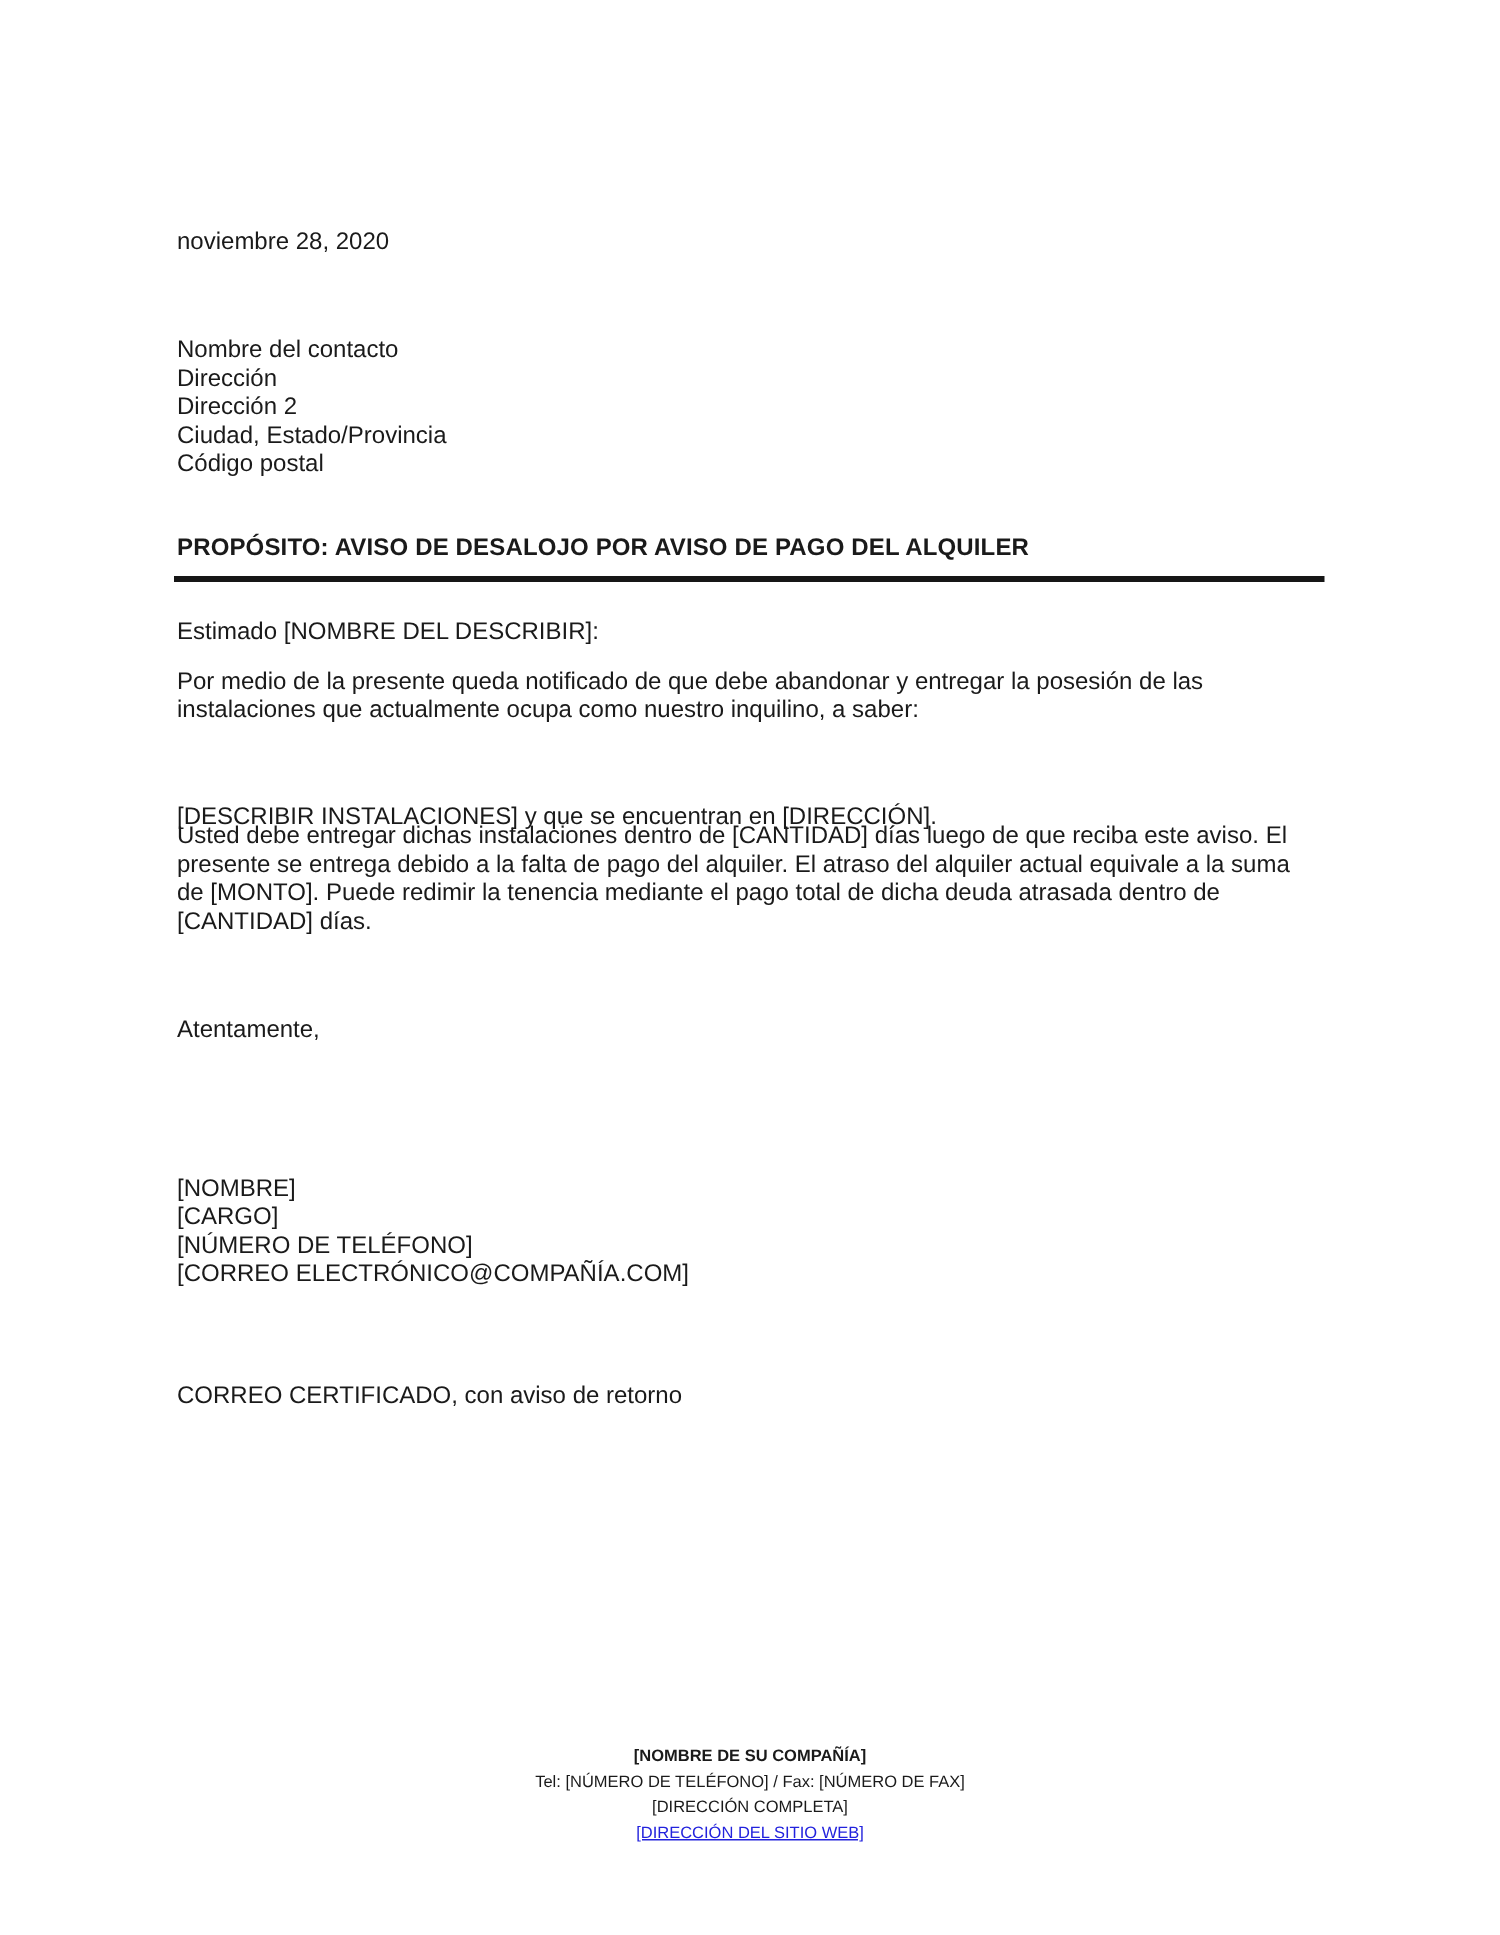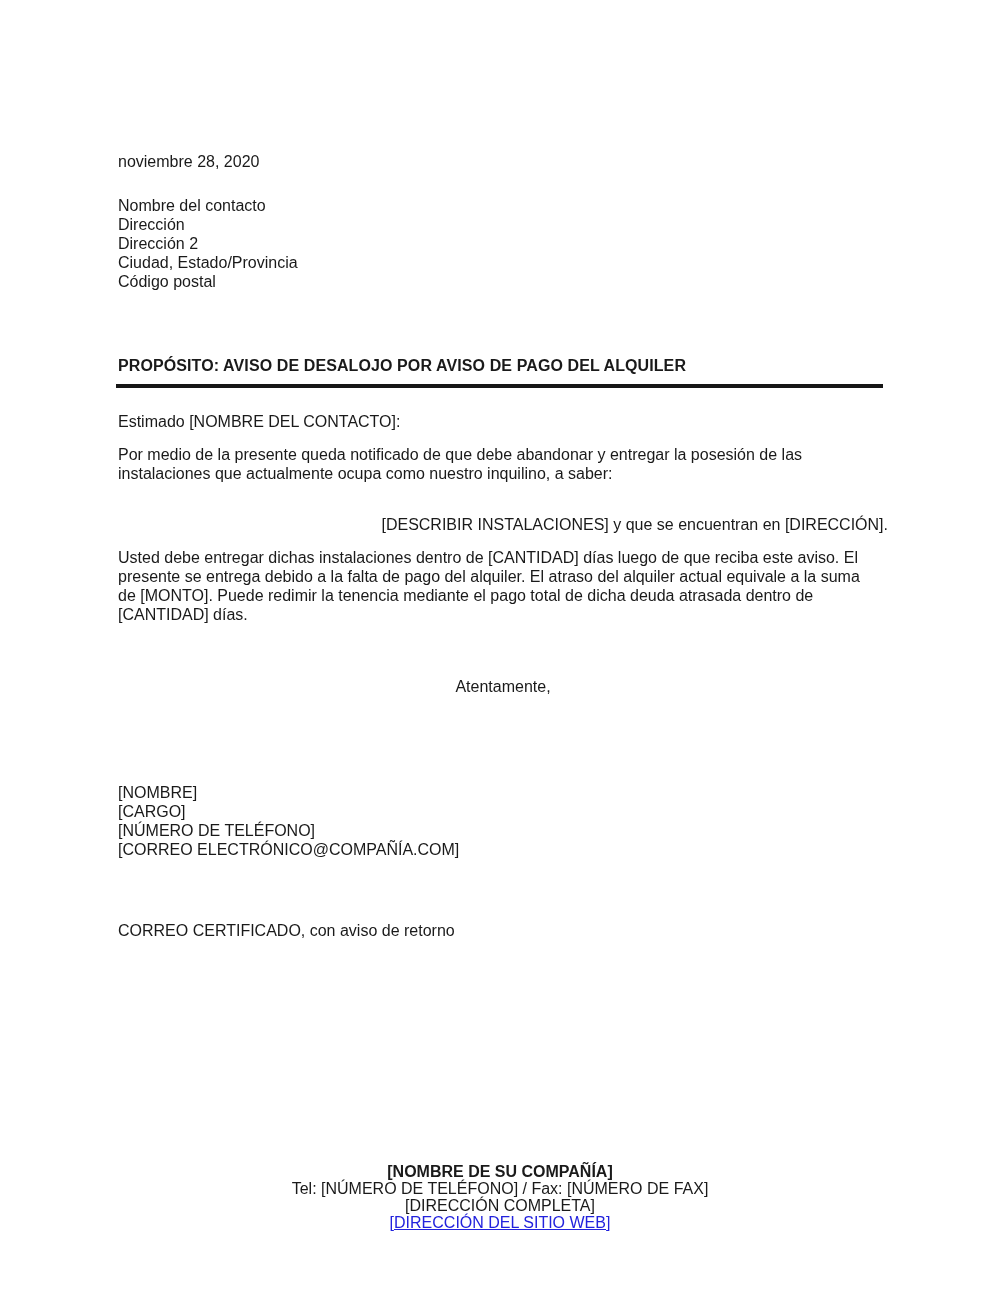--- a/index.html
+++ b/index.html
@@ -21,44 +21,44 @@
     left: 118px;
     width: 770px;
     font-size: 16px;
     line-height: 19px;
     white-space: pre;
   }
   .wrapblk {
     white-space: pre-line;
   }
   .date       { top: 152px; }
-  .recipient  { top: 196px; }
+  .recipient  { top: 224px; }
   .subject    { top: 356px; font-weight: bold; letter-spacing: 0.1px; }
   .rule {
     position: absolute;
     left: 116px;
     top: 384px;
     width: 767px;
     height: 4px;
     background: #161616;
   }
   .salutation { top: 412px; }
   .para1      { top: 445px; }
-  .para2      { top: 515px; text-align: right; }
+  .para2      { top: 535px; }
   .para3      { top: 548px; }
-  .closing    { top: 677px; text-align: center; }
+  .closing    { top: 677px; }
   .signature  { top: 773px; margin-top: 10px; }
   .certified  { top: 883px; margin-top: 38px; }
   .footer {
     position: absolute;
     left: 0;
     top: 1163px;
     width: 1000px;
     text-align: center;
-    font-size: 16px;
+    font-size: 11px;
     line-height: 17px;
   }
   .footer .company { font-weight: bold; }
   .footer a {
     color: #2222dd;
     text-decoration: underline;
     cursor: pointer;
   }
 </style>
 </head>
@@ -71,21 +71,21 @@
   <div class="blk recipient">Nombre del contacto
 Dirección
 Dirección 2
 Ciudad, Estado/Provincia
 Código postal</div>
 
   <div class="blk subject">PROPÓSITO: AVISO DE DESALOJO POR AVISO DE PAGO DEL ALQUILER</div>
 
   <div class="rule"></div>
 
-  <div class="blk salutation">Estimado [NOMBRE DEL CONTACTO]:</div>
+  <div class="blk salutation">Estimado [NOMBRE DEL DESCRIBIR]:</div>
 
   <div class="blk para1 wrapblk">Por medio de la presente queda notificado de que debe abandonar y entregar la posesión de las
 instalaciones que actualmente ocupa como nuestro inquilino, a saber:</div>
 
   <div class="blk para2">[DESCRIBIR INSTALACIONES] y que se encuentran en [DIRECCIÓN].</div>
 
   <div class="blk para3 wrapblk">Usted debe entregar dichas instalaciones dentro de [CANTIDAD] días luego de que reciba este aviso. El
 presente se entrega debido a la falta de pago del alquiler. El atraso del alquiler actual equivale a la suma
 de [MONTO]. Puede redimir la tenencia mediante el pago total de dicha deuda atrasada dentro de
 [CANTIDAD] días.</div>

